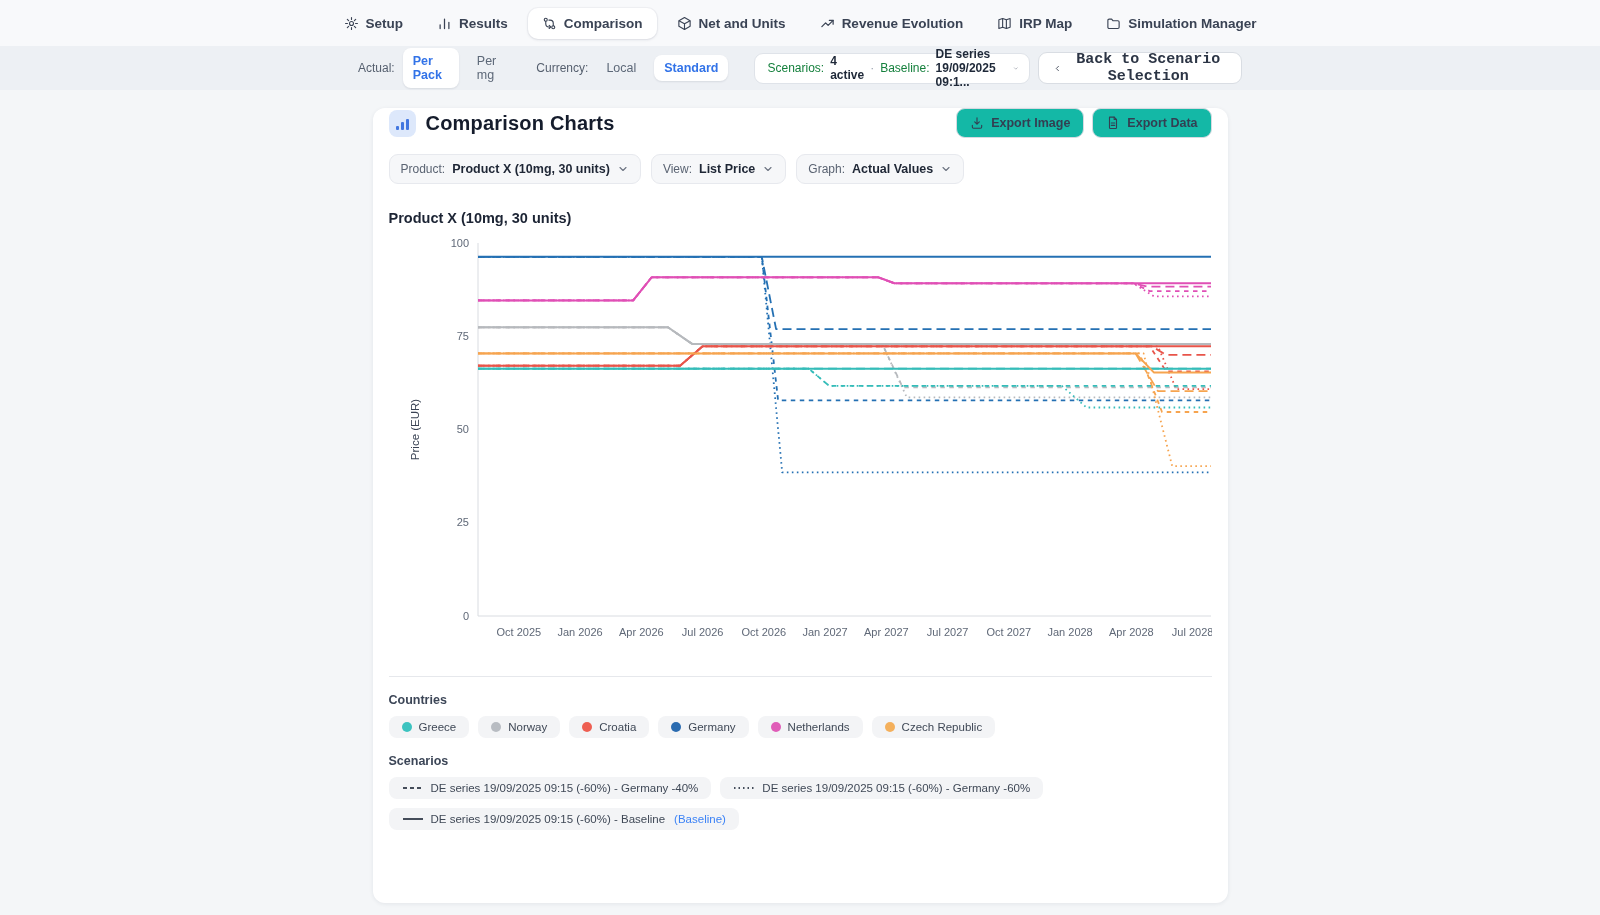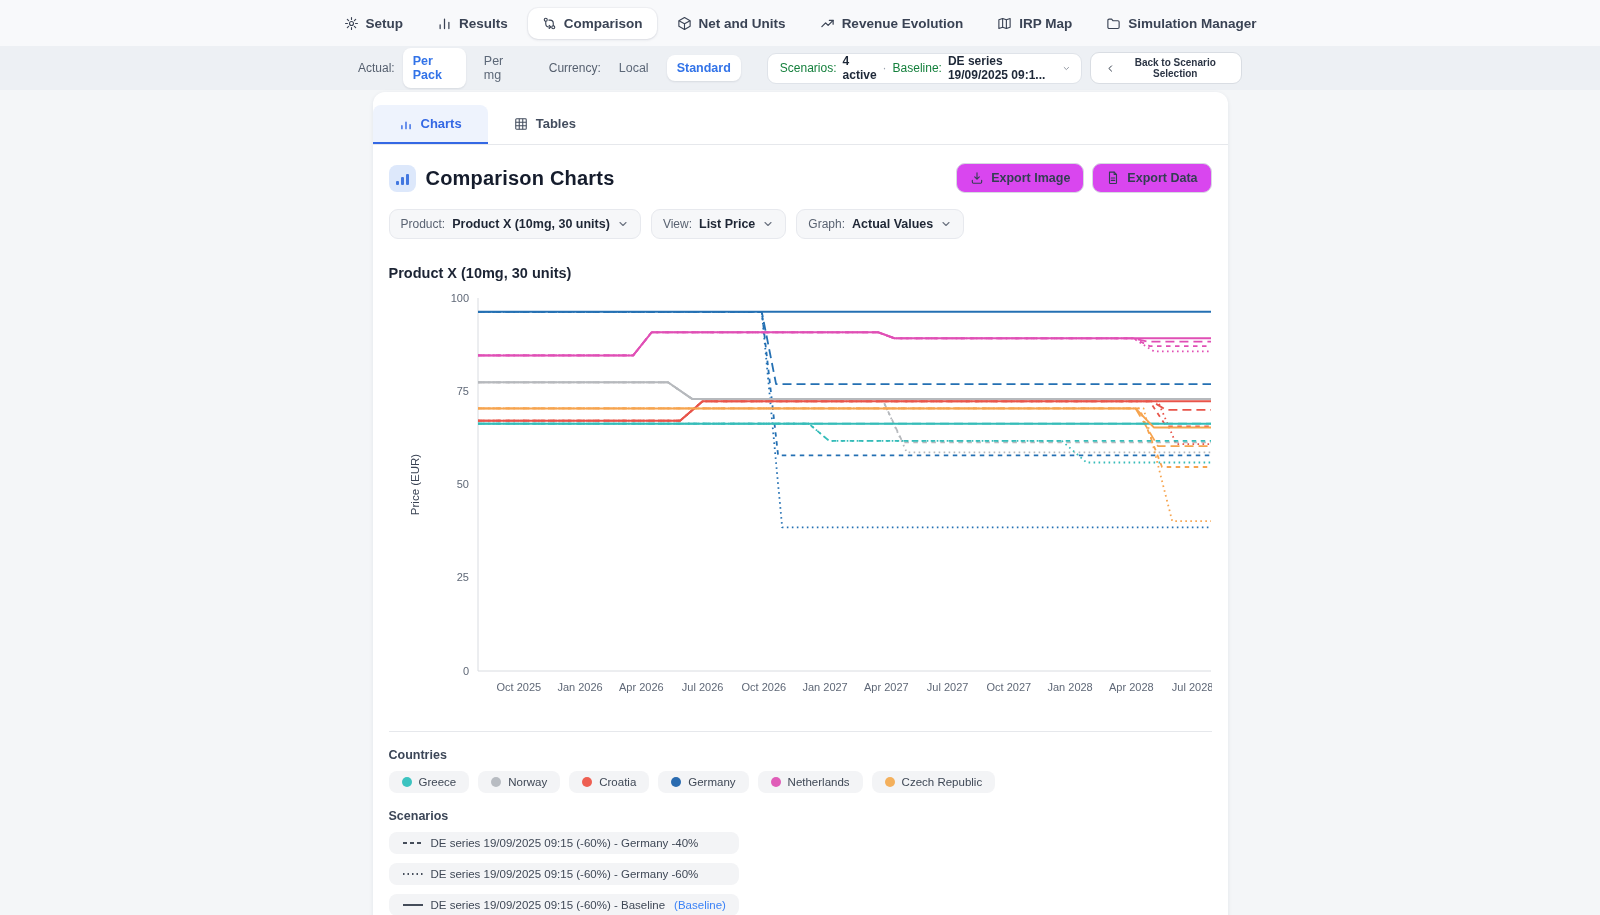--- a/index.html
+++ b/index.html
@@ -40,21 +40,21 @@
     margin-left:18px; background:#ffffff; border:1px solid #dfe3e9; border-radius:9px;
     height:31px; display:flex; align-items:center; gap:6px; padding:0 10px 0 12px;
     font-size:12px; cursor:pointer;
   }
   .scenario-select .muted { color:#15803d; }
   .scenario-select .strong { color:#1e2838; font-weight:700; }
   .scenario-select .dot-sep { color:#9aa2ae; }
   .back-btn {
     margin-left:auto; background:#ffffff; border:1px solid #d9dde3; border-radius:9px;
     height:32px; display:flex; align-items:center; gap:8px; padding:0 14px;
-    font-size:10px; font-weight:600; color:#2c3545; cursor:pointer;
+    font-size:15px; font-weight:600; color:#2c3545; cursor:pointer;font-family:Liberation Mono, monospace;
   }
   
   .card {
     width:855px; margin:2px auto 0; background:#ffffff; border-radius:12px;
     box-shadow:0 1px 4px rgba(25,35,60,.08); padding-bottom:34px; min-height:795px;
   }
   .tabbar { display:flex; padding-top:13px; border-bottom:1px solid #e6e8ec; }
   .tab {
     display:flex; align-items:center; gap:8px; padding:11px 26px;
     font-size:13px; font-weight:600; color:#434d5e; cursor:pointer;
@@ -66,21 +66,21 @@
   .card-content { padding:0 16px; }
   .chart-header { display:flex; align-items:center; margin-top:18px; }
   .title-badge {
     width:27px; height:27px; border-radius:8px; background:#dde8fb;
     display:flex; align-items:flex-end; justify-content:center; gap:2px; padding-bottom:7px; margin-right:10px;
   }
   .title-badge i { display:block; width:3px; background:#4277e0; border-radius:1px; }
   .page-title { font-size:20px; font-weight:700; color:#151c2c; letter-spacing:.2px; }
   .header-actions { margin-left:auto; display:flex; gap:8px; }
   .export-btn {
-    display:flex; align-items:center; gap:7px; background:#d946ef;
+    display:flex; align-items:center; gap:7px; background:#14b8a6;
     border:1px solid #d6dae1; border-radius:9px; padding:7px 13px;
     font-size:12.5px; font-weight:600; color:#333f52; cursor:pointer;
   }
   .filters { display:flex; gap:10px; margin-top:16px; }
   .filter-pill {
     display:flex; align-items:center; gap:7px;
     background:#f6f7f9; border:1px solid #e7e9ee; border-radius:9px;
     padding:7px 11px; cursor:pointer;
   }
   .filter-pill .f-label { font-size:12px; color:#5a6372; }
@@ -90,21 +90,21 @@
   .legend-divider { border:none; border-top:1px solid #e6e8ec; margin:22px 0 0; }
   .legend-heading { margin-top:16px; font-size:12.5px; font-weight:700; color:#3c4657; }
   .legend-row { display:flex; flex-wrap:wrap; gap:9px; margin-top:9px; }
   .legend-pill {
     display:flex; align-items:center; gap:7px; background:#f3f4f6;
     border-radius:8px; padding:5px 13px; font-size:11.5px; color:#3f4856; cursor:pointer;
   }
   .legend-pill .cdot { width:10px; height:10px; border-radius:50%; }
   .legend-pill .suffix { color:#3b82f6; margin-left:2px; }
   .scenario-rows { display:flex; flex-direction:column; align-items:flex-start; gap:8px; margin-top:9px; }
-  .scenario-rows .legend-row { margin-top:0;flex-direction:column; }
+  .scenario-rows .legend-row { margin-top:0; }
 </style>
 </head>
 <body>
 
 <nav class="topnav">
   <div class="nav-item">
     <svg width="15" height="15" viewBox="0 0 24 24" fill="none" stroke-width="1.8" stroke-linecap="round" stroke-linejoin="round">
         <circle cx="12" cy="12" r="3.2"></circle>
         <path d="M12 2.5v3M12 18.5v3M2.5 12h3M18.5 12h3M5.3 5.3l2.1 2.1M16.6 16.6l2.1 2.1M18.7 5.3l-2.1 2.1M7.4 16.6l-2.1 2.1"></path>
       </svg>
@@ -177,35 +177,20 @@
       <svg width="13" height="13" viewBox="0 0 24 24" fill="none" stroke="#2c3545" stroke-width="2.2" stroke-linecap="round" stroke-linejoin="round">
           <path d="M15 18l-6-6 6-6"></path>
         </svg>
       <span>Back to Scenario Selection</span>
     </button>
   </div>
 </div>
 
 <main class="card">
 
-  <div class="tabbar">
-    <div class="tab active">
-      <svg width="14" height="14" viewBox="0 0 24 24" fill="none" stroke-width="2.4" stroke-linecap="round">
-          <path d="M5 20v-5M12 20V9M19 20V13"></path>
-        </svg>
-      <span>Charts</span>
-    </div>
-    <div class="tab">
-      <svg width="14" height="14" viewBox="0 0 24 24" fill="none" stroke-width="1.8">
-          <rect x="3" y="3" width="18" height="18" rx="1.5"></rect>
-          <path d="M3 9h18M3 15h18M9 3v18M15 3v18"></path>
-        </svg>
-      <span>Tables</span>
-    </div>
-  </div>
 
   <div class="card-content">
 
     <div class="chart-header">
       <div class="title-badge">
         <i style="height:4px"></i>
           <i style="height:8px"></i>
           <i style="height:11px"></i>
       </div>
       <h1 class="page-title">Comparison Charts</h1>

